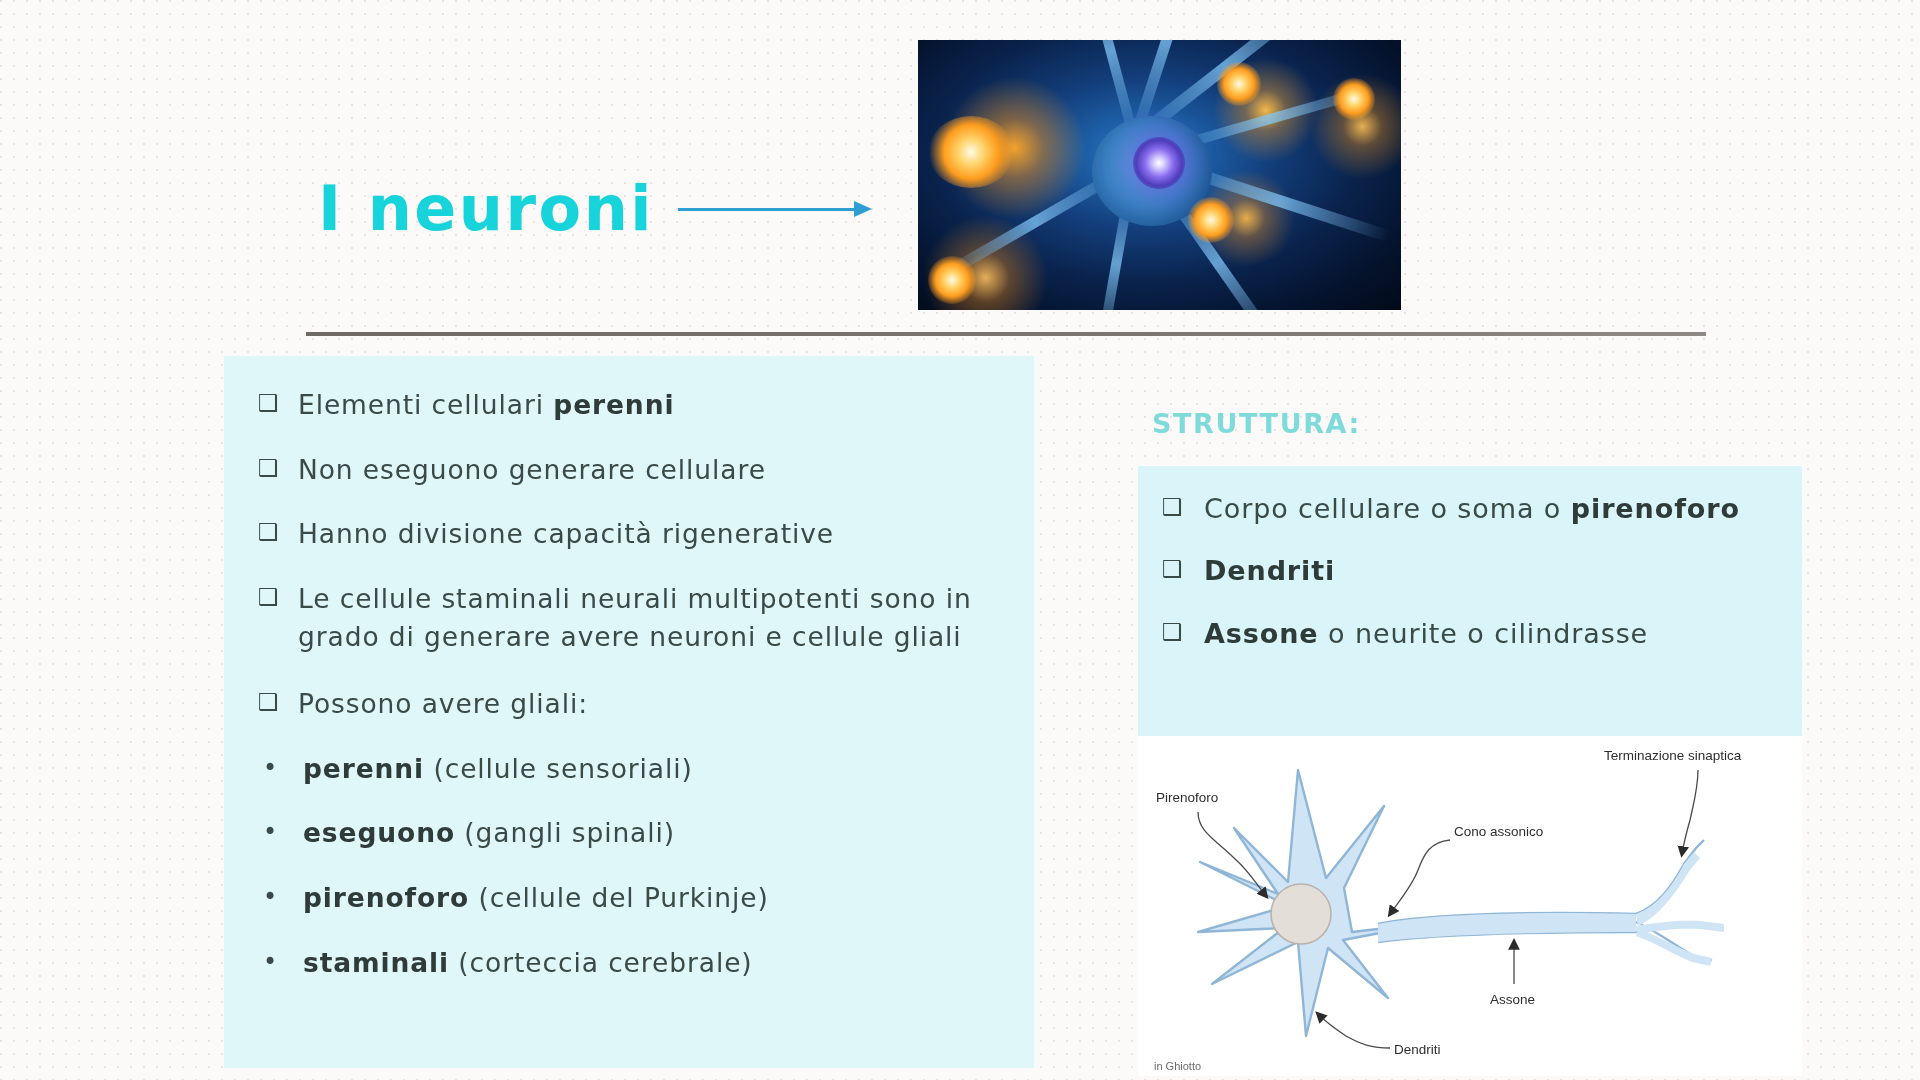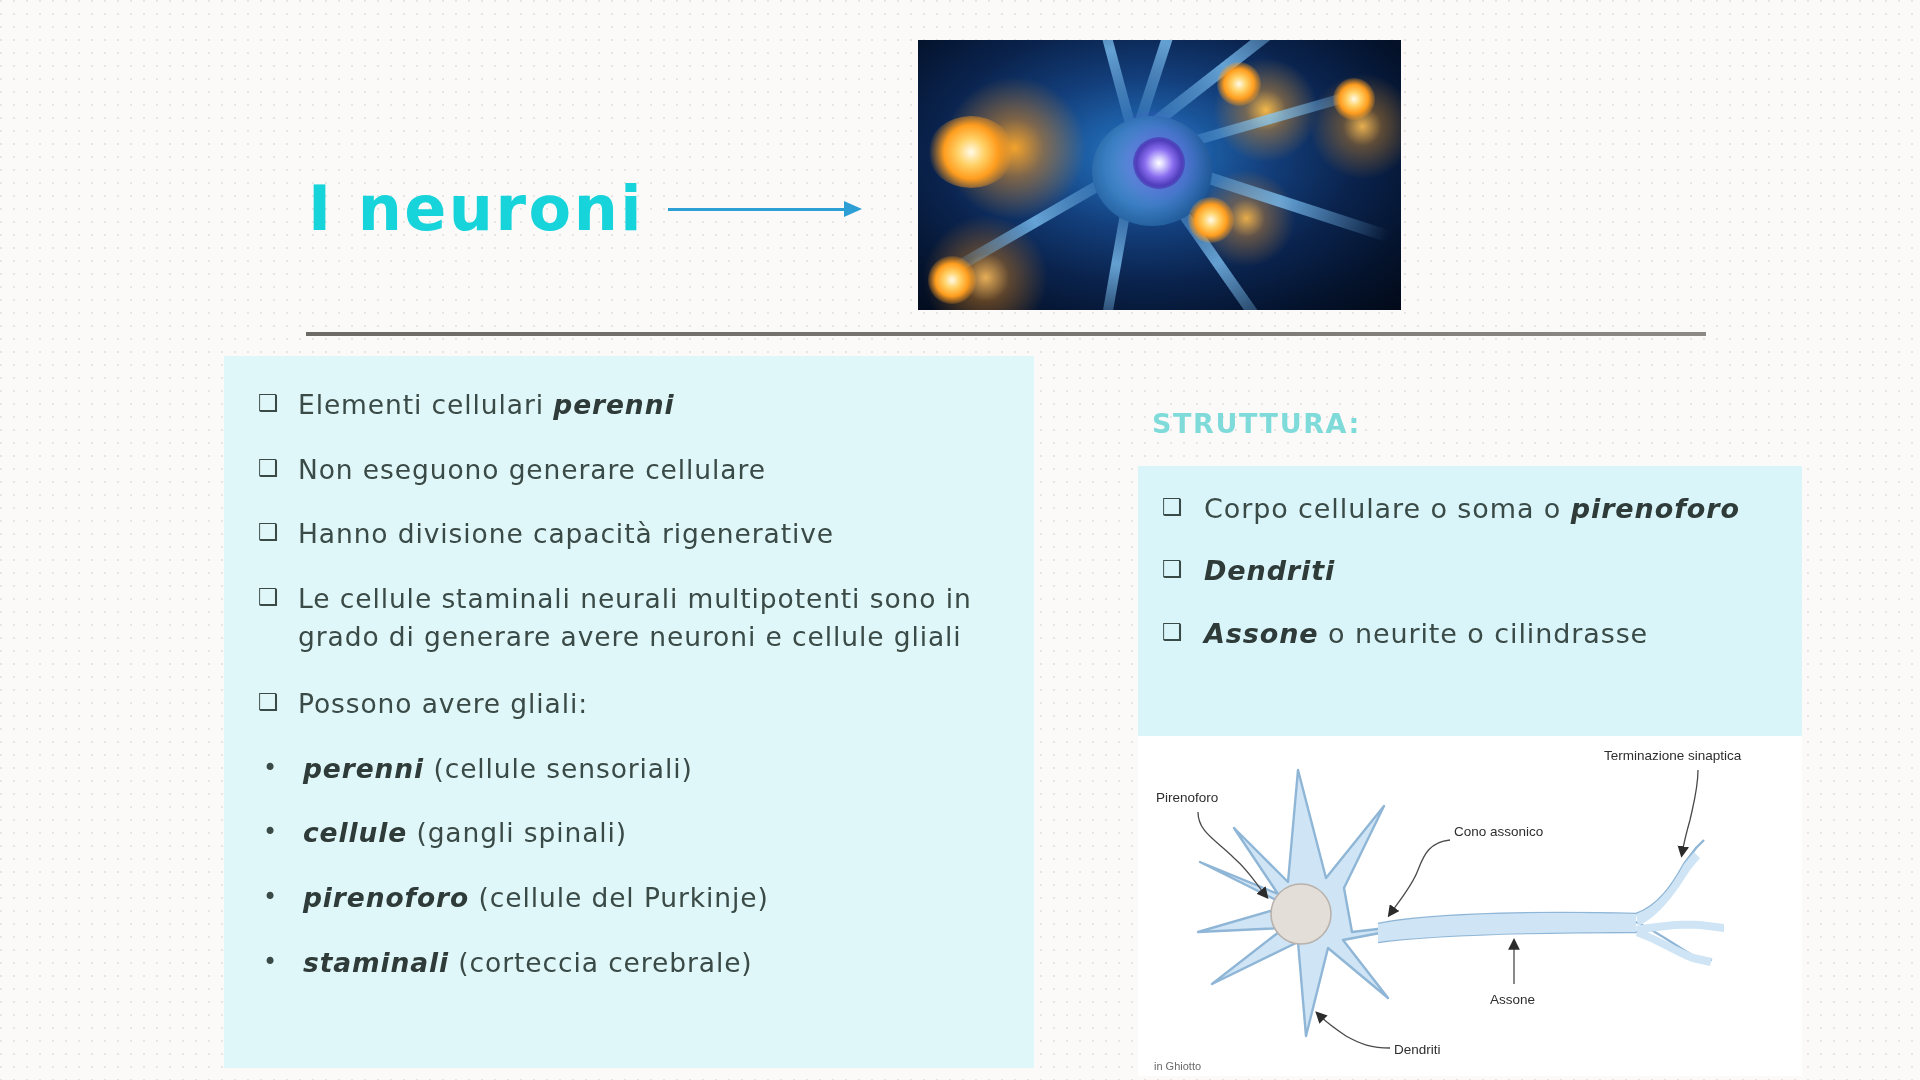--- a/index.html
+++ b/index.html
@@ -21,21 +21,21 @@
     background-color: #fbfaf9;
     background-image:
       radial-gradient(circle at 1px 1px, rgba(190,175,170,0.30) 1px, transparent 1.4px);
     background-size: 13px 13px;
     overflow: hidden;
   }
 
   
   #title-block {
     position: absolute;
-    left: 308px;
+    left: 318px;
     top: 178px;
     display: flex;
     align-items: center;
   }
   #page-title {
     font-family: "DejaVu Sans", sans-serif;
     font-size: 62px;
     font-weight: 700;
     color: #17d3da;
     letter-spacing: 2.5px;
@@ -146,21 +146,21 @@
     width: 40px;
     color: #3a4a46;
     font-size: 23px;
     line-height: 1.55;
   }
   .li .marker.dot {
     font-size: 24px;
     padding-left: 5px;
   }
   .li .txt { flex: 1 1 auto; }
-  .li .txt b { font-weight: 700; color: #2f3b38; font-style: italic; }
+  .li .txt b { font-weight: 700; color: #2f3b38; }
   .li.wrap { margin-bottom: 30px; }
 
   
   #struttura-heading {
     position: absolute;
     left: 1152px;
     top: 408px;
     font-size: 27px;
     font-weight: 700;
     color: #7fdada;
@@ -253,21 +253,21 @@
     <div class="li">
       <span class="marker">❑</span>
       <span class="txt">Possono avere gliali:</span>
     </div>
     <div class="li">
       <span class="marker dot">•</span>
       <span class="txt"><b>perenni</b> (cellule sensoriali)</span>
     </div>
     <div class="li">
       <span class="marker dot">•</span>
-      <span class="txt"><b>cellule</b> (gangli spinali)</span>
+      <span class="txt"><b>eseguono</b> (gangli spinali)</span>
     </div>
     <div class="li">
       <span class="marker dot">•</span>
       <span class="txt"><b>pirenoforo</b> (cellule del Purkinje)</span>
     </div>
     <div class="li">
       <span class="marker dot">•</span>
       <span class="txt"><b>staminali</b> (corteccia cerebrale)</span>
     </div>
   </div>

